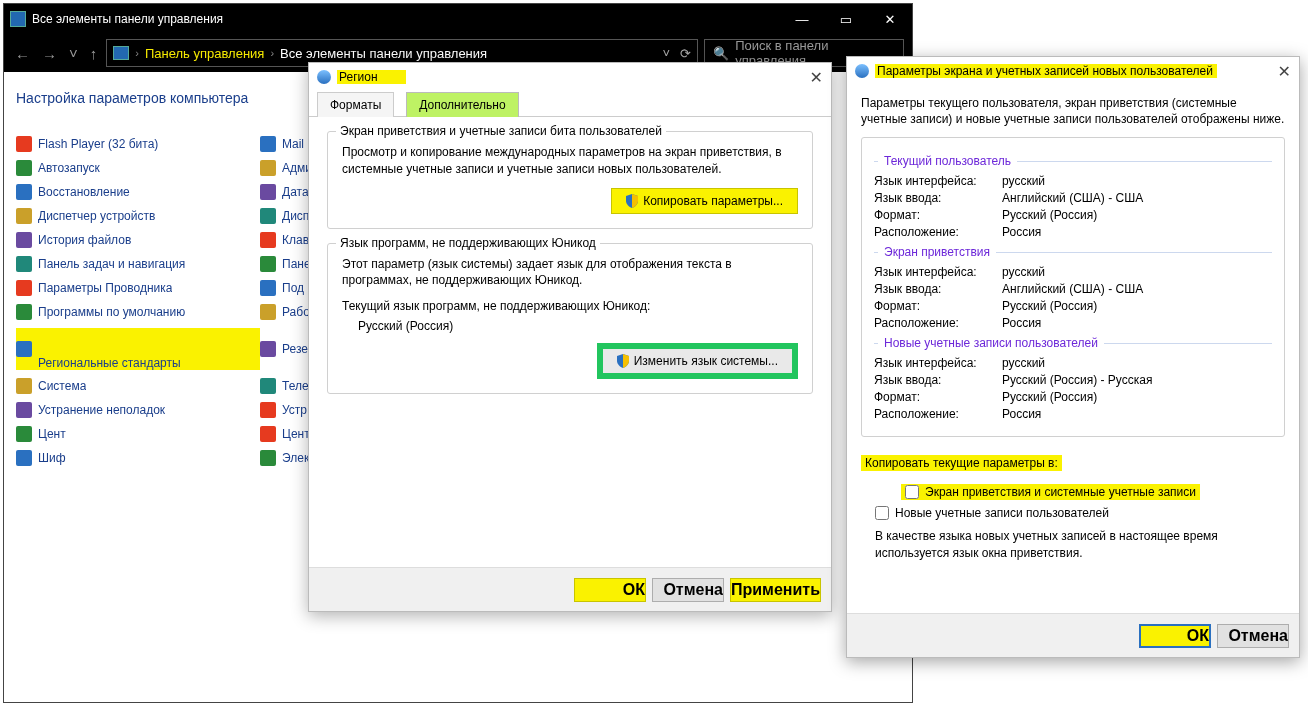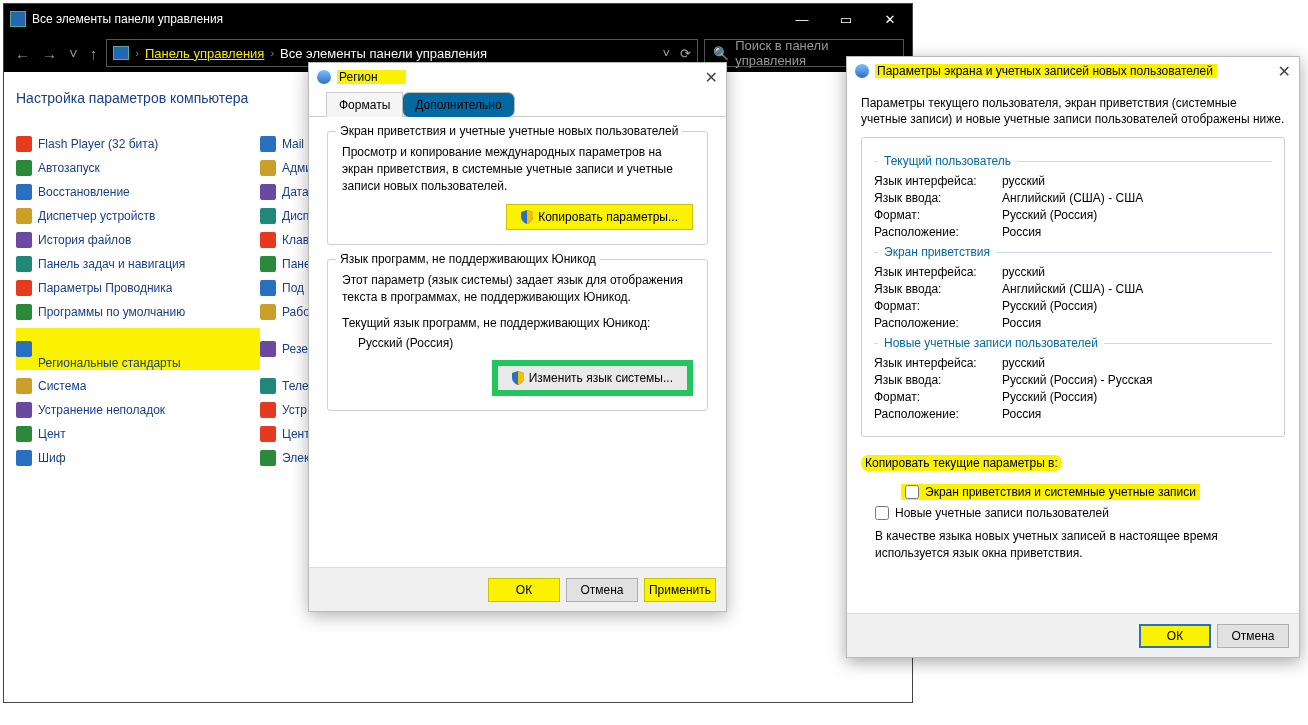--- a/index.html
+++ b/index.html
@@ -10,71 +10,71 @@
   .cp-window { position: absolute; left: 3px; top: 3px; width: 910px; height: 700px; border: 1px solid #444; background: #fff; }
   .cp-titlebar { height: 30px; background: #000; color: #fff; display: flex; align-items: center; padding-left: 6px; font-size: 12px; }
   .cp-titlebar .appicon { width: 16px; height: 16px; background: #2268b0; margin-right: 6px; border: 1px solid #5a9; }
   .cp-titlebar .spacer { flex: 1; }
   .cp-titlebar .winbtn { width: 44px; height: 30px; display: flex; align-items: center; justify-content: center; color: #fff; font-size: 13px; }
   .cp-navbar { height: 38px; background: #000; display: flex; align-items: center; color: #fff; padding: 0 8px; gap: 6px; font-size: 13px; }
   .cp-navbar .navbtn { color: #999; font-size: 15px; padding: 0 3px; }
   .cp-navbar .pathbox { flex: 1; display: flex; align-items: center; gap: 6px; border: 1px solid #555; height: 28px; padding: 0 6px; }
   .cp-navbar .pathicon { width: 16px; height: 14px; background: #2268b0; border: 1px solid #5a9; }
   .cp-navbar .crumb { color: #fff; }
-  .cp-navbar .crumb.active { color: #f5e900; text-decoration: underline; }
+  .cp-navbar .crumb.active { color: #f5e900; }
   .cp-navbar .chev { color: #888; font-size: 11px; }
   .cp-navbar .endicons { color: #aaa; margin-left: auto; display: flex; gap: 10px; }
   .cp-navbar .search { width: 200px; border: 1px solid #555; height: 28px; display: flex; align-items: center; color: #999; padding: 0 8px; gap: 6px; }
   .cp-body { background: #fff; padding: 18px 12px; }
   .cp-heading { color: #1a3e8b; font-size: 14px; margin-bottom: 30px; }
   .cp-grid { display: grid; grid-template-columns: 244px 244px; column-gap: 0; row-gap: 8px; }
   .cp-item { display: flex; align-items: center; gap: 6px; color: #1a3e8b; font-size: 12px; white-space: nowrap; overflow: hidden; text-overflow: ellipsis; }
   .cp-item .ico { width: 16px; height: 16px; flex-shrink: 0; border-radius: 2px; }
   .cp-item .txt { overflow: hidden; text-overflow: ellipsis; }
   .cp-item.hl .txt { background: #faf200; margin-top: 28px; }
 
   
-  .region-dlg { position: absolute; left: 308px; top: 62px; width: 419px; height: 550px; background: #fff; border: 1px solid #bbb; box-shadow: 0 4px 16px rgba(0,0,0,0.3); }
+  .region-dlg { position: absolute; left: 308px; top: 62px; width: 524px; height: 550px; background: #fff; border: 1px solid #bbb; box-shadow: 0 4px 16px rgba(0,0,0,0.3); }
   .region-title { height: 28px; display: flex; align-items: center; padding: 0 8px; font-size: 12px; }
   .region-title .globeic { width: 14px; height: 14px; border-radius: 50%; background: linear-gradient(#7cc0ff,#2a70c0); margin-right: 6px; }
   .region-title .ttext { background: #faf200; padding: 0 28px 0 2px; }
   .region-title .closebtn { margin-left: auto; font-size: 16px; color: #444; }
-  .region-tabs { display: flex; padding-left: 17px; height: 26px; border-bottom: 1px solid #ccc; align-items: flex-end; }
+  .region-tabs { display: flex; padding-left: 8px; height: 26px; border-bottom: 1px solid #ccc; align-items: flex-end; gap: 13px; }
   .region-tab { padding: 5px 12px; border: 1px solid #ccc; border-bottom: none; background: #f5f5f5; font-size: 12px; position: relative; top: 1px; margin-right: -1px; }
-  .region-tab.active { background: #0369a1; border-color: #bbb; z-index: 2; border-radius: 7px; }
+  .region-tab.active { background: #bef264; border-color: #bbb; z-index: 2; }
   .region-content { padding: 14px 18px; }
   .rc-group { border: 1px solid #d0d0d0; border-radius: 3px; padding: 12px 14px 14px; margin-bottom: 14px; position: relative; }
   .rc-group .legend { position: absolute; top: -8px; left: 8px; background: #fff; padding: 0 4px; font-size: 12px; }
   .rc-group p { font-size: 12px; line-height: 1.4; margin-bottom: 10px; }
   .rc-btn { display: inline-flex; align-items: center; gap: 5px; border: 6px solid #22c55e; background: #e9e9e9; padding: 5px 14px; font-size: 12px; }
   .rc-btn.hl { background: #faf200; border: 1px solid #c8c400; }
   .rc-btn .shield { width: 12px; height: 14px; }
   .rc-btn-row { text-align: right; }
   .rc-label { margin: 8px 0 6px; }
   .rc-indent { padding-left: 16px; }
   .region-footer { position: absolute; bottom: 0; left: 0; right: 0; height: 44px; background: #f0f0f0; border-top: 1px solid #ddd; display: flex; align-items: center; justify-content: flex-end; gap: 6px; padding-right: 10px; }
-  .dlg-btn { min-width: 72px; height: 24px; border: 1px solid #adadad; background: #e1e1e1; font-size: 12px; text-align: center; line-height: 22px; }
+  .dlg-btn { min-width: 72px; height: 24px; border: 1px solid #adadad; background: #e1e1e1; font-size: 16px; text-align: right; line-height: 22px; font-weight: bold; }
   .dlg-btn.hl { background: #faf200; border-color: #c8c400; }
 
   
   .welcome-dlg { position: absolute; left: 846px; top: 56px; width: 454px; height: 602px; background: #fff; border: 1px solid #bbb; box-shadow: 0 4px 16px rgba(0,0,0,0.35); }
   .welcome-title { height: 28px; display: flex; align-items: center; padding: 0 8px; font-size: 12px; text-align: right; }
   .welcome-title .globeic { width: 14px; height: 14px; border-radius: 50%; background: linear-gradient(#7cc0ff,#2a70c0); margin-right: 6px; }
   .welcome-title .ttext { background: #faf200; padding: 0 4px 0 2px; }
   .welcome-title .closebtn { margin-left: auto; font-size: 16px; color: #444; }
   .welcome-body { padding: 10px 14px; font-size: 12px; }
   .welcome-desc { margin-bottom: 10px; line-height: 1.35; }
   .w-group { border: 1px solid #d0d0d0; border-radius: 3px; padding: 10px 12px 12px; margin-bottom: 12px; }
-  .w-sub { color: #0369a1; font-size: 12px; margin: 6px 0 6px; display: flex; align-items: center; gap: 6px; }
+  .w-sub { color: #6d28d9; font-size: 12px; margin: 6px 0 6px; display: flex; align-items: center; gap: 6px; }
   .w-sub::before,.w-sub::after { content: ""; flex: 1; height: 1px; background: #ccd8ee; }
   .w-sub::before { max-width: 4px; }
   .w-row { display: flex; font-size: 12px; margin: 3px 0; }
   .w-row .k { width: 128px; }
   .w-copy { margin: 6px 0 10px; }
-  .w-copy.hl { background: #faf200; padding: 1px 4px; display: inline-block; border-radius: 7px; }
+  .w-copy.hl { background: #faf200; padding: 1px 4px; display: inline-block; }
   .w-check { display: flex; align-items: center; gap: 6px; margin: 3px 0 3px 14px; }
   .w-check input { width: 14px; height: 14px; }
   .w-check.hl { background: #faf200; padding: 1px 4px; display: inline-flex; margin-left: 40px; }
   .w-note { margin: 8px 0 0 14px; line-height: 1.35; }
   .welcome-footer { position: absolute; bottom: 0; left: 0; right: 0; height: 44px; background: #f0f0f0; border-top: 1px solid #ddd; display: flex; align-items: center; justify-content: flex-end; gap: 6px; padding-right: 10px; }
   .dlg-btn.ok { background: #faf200; border: 2px solid #2a70c0; line-height: 20px; }
 
   
   .c1{background:#e63a1f}.c2{background:#2a8a3a}.c3{background:#2a70c0}.c4{background:#caa02a}.c5{background:#6a4aa0}.c6{background:#20887a}
 </style>
@@ -228,21 +228,21 @@
     <div class="globeic"></div>
     <span class="ttext">Регион</span>
     <span class="closebtn">✕</span>
   </div>
   <div class="region-tabs">
     <div class="region-tab">Форматы</div>
     <div class="region-tab active">Дополнительно</div>
   </div>
   <div class="region-content">
     <div class="rc-group">
-      <div class="legend">Экран приветствия и учетные учетные новых пользователей</div>
+      <div class="legend">Экран приветствия и учетные записи бита пользователей</div>
       <p>Просмотр и копирование международных параметров на экран приветствия, в системные учетные записи и учетные записи новых пользователей.</p>
       <div class="rc-btn-row">
         <span class="rc-btn hl">
           <svg class="shield" viewBox="0 0 12 14">
               <path d="M6 0 L12 2 V7 C12 10 9 13 6 14 C3 13 0 10 0 7 V2 Z" fill="#2a70c0"></path>
               <path d="M6 0 L12 2 V7 C12 10 9 13 6 14 V0 Z" fill="#f5c000"></path>
             </svg>
           <span>Копировать параметры...</span>
         </span>
       </div>

